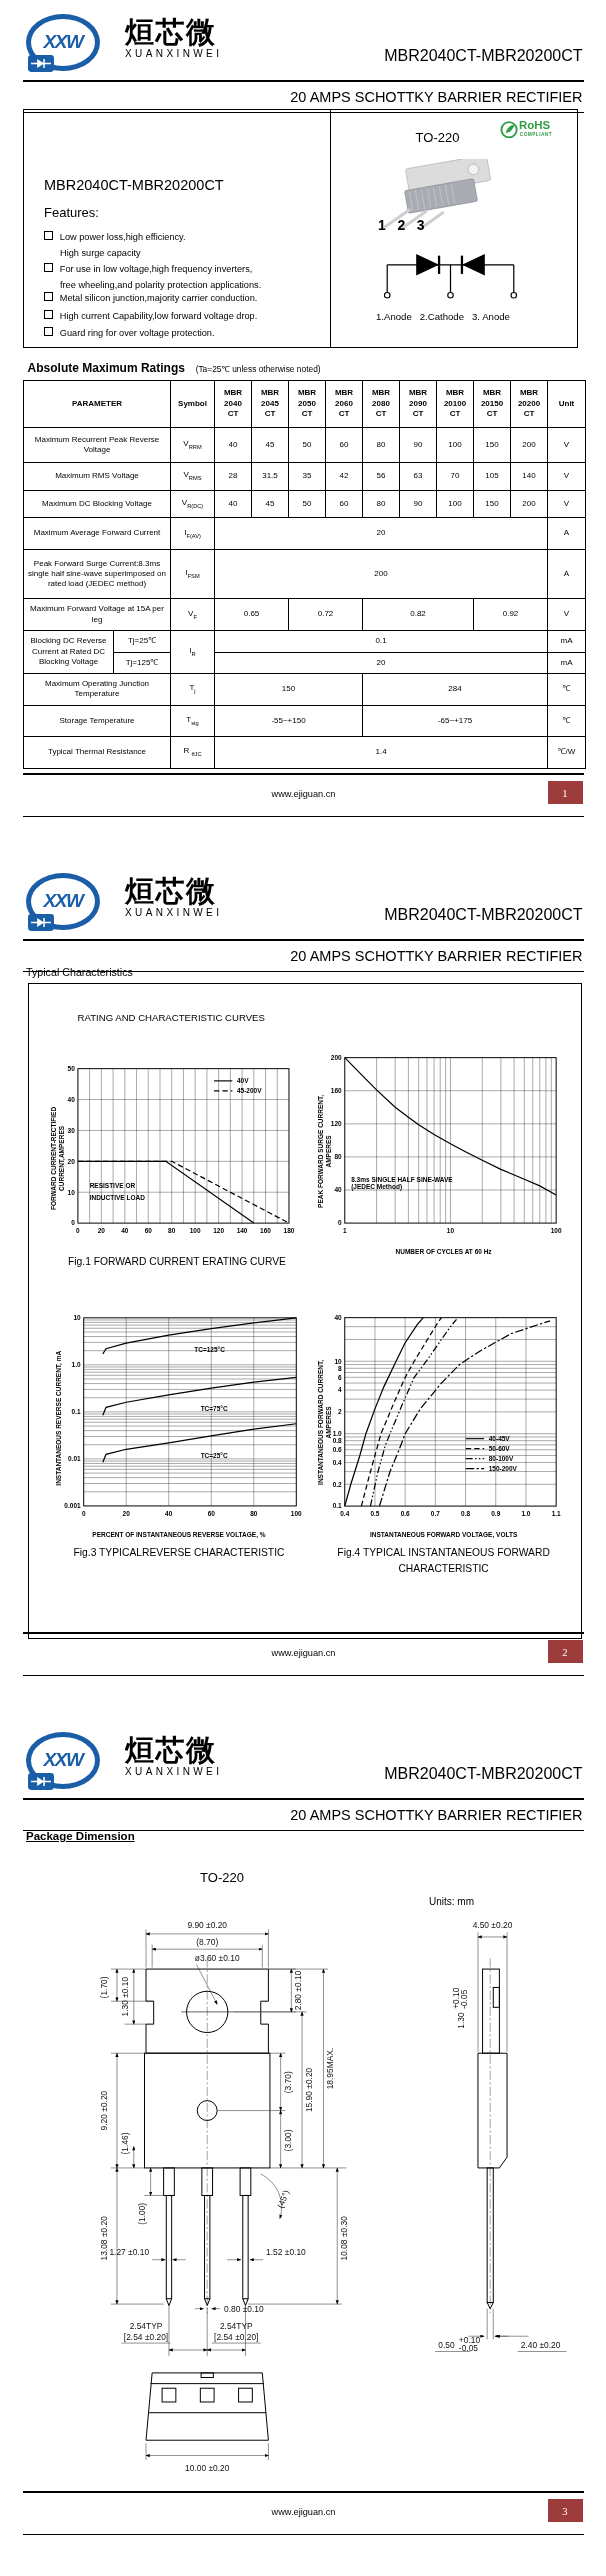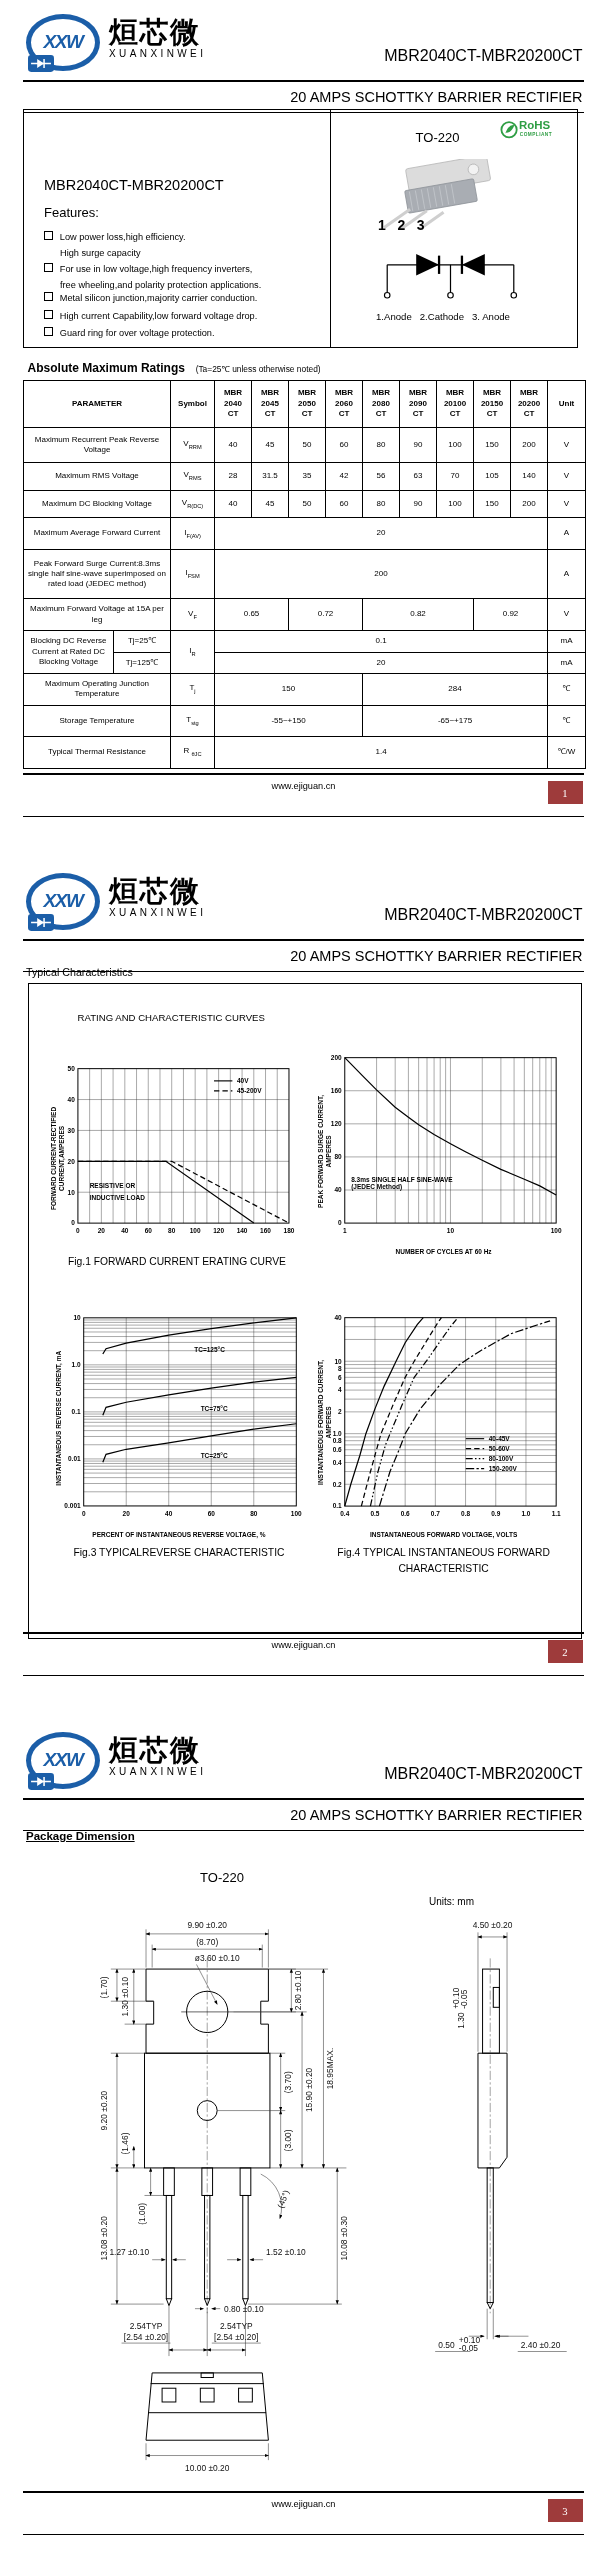--- a/index.html
+++ b/index.html
@@ -1,33 +1,33 @@
 <!DOCTYPE html>
 <html style="font-size:12.2px"><head>
 <meta charset="utf-8">
 <style>
   html,body{margin:0;padding:0;background:#fff}
   body{width:607px;font-family:"Liberation Sans",sans-serif;color:#000;-webkit-font-smoothing:antialiased}
   .page{position:relative;width:607px;height:859px;background:#fff;overflow:hidden}
   
-  .h-logo{position:absolute;left:26px;top:13.8px;display:flex;align-items:flex-start;gap:6px}
+  .h-logo{position:absolute;left:26px;top:13.8px;display:flex;align-items:flex-start;gap:22px}
   .ell-wrap{position:relative;width:77px;height:60px}
   .ell{position:absolute;left:0;top:0;width:64px;height:47px;border:5.4px solid #1b5ea8;border-radius:50%;background:#fff;text-align:center}
   .ell span{display:inline-block;margin-top:12.2px;font-size:19px;font-weight:bold;font-style:italic;letter-spacing:-1.5px;color:#1b5ea8}
   .chip{position:absolute;left:1.5px;bottom:1.5px}
   .lg-txt{padding-top:3.1px}
   .lg-cn{font-size:29px;font-weight:bold;line-height:1.05;letter-spacing:1.5px}
   .lg-en{font-size:10px;letter-spacing:3.4px;margin-top:0.8px}
   .h-part{position:absolute;right:24.5px;top:47px;font-size:16px}
   .h-rule1{position:absolute;left:23px;right:23px;top:80px;border-top:2.3px solid #000}
   .h-sub{position:absolute;right:24.5px;top:89px;font-size:14.5px}
   .h-rule2{position:absolute;left:23px;right:23px;top:112px;border-top:1.5px solid #000}
   
   .pgfoot{position:absolute;left:23px;right:23px;top:773px;height:41px;border-top:2.3px solid #000;border-bottom:0.8px solid #000}
-  .site{display:block;text-align:center;margin-top:6px;font-size:9.2px}
+  .site{display:block;text-align:center;margin-top:14px;font-size:9.2px}
   .pgnum{position:absolute;right:1.5px;top:6.1px;width:35px;height:23px;background:#9e3b3b;color:#fff;
          display:flex;align-items:center;justify-content:center;font-size:10.7px;font-family:"Liberation Serif",serif}
   
   .featbox{position:absolute;left:23px;top:109px;width:553px;height:237px;border:1.1px solid #000}
   .featdiv{position:absolute;left:306px;top:0;bottom:0;border-left:1.1px solid #000}
   .fb-title{position:absolute;left:20px;top:67px;font-size:14.5px}
   .fb-feat{position:absolute;left:20px;top:95px;font-size:13px}
   .fitem{position:absolute;left:20px;font-size:9.2px}
   .cbx{display:inline-block;width:6.9px;height:6.9px;border:0.8px solid #000;margin-right:6.9px}
   .fsub{position:absolute;left:36px;font-size:9.2px}

